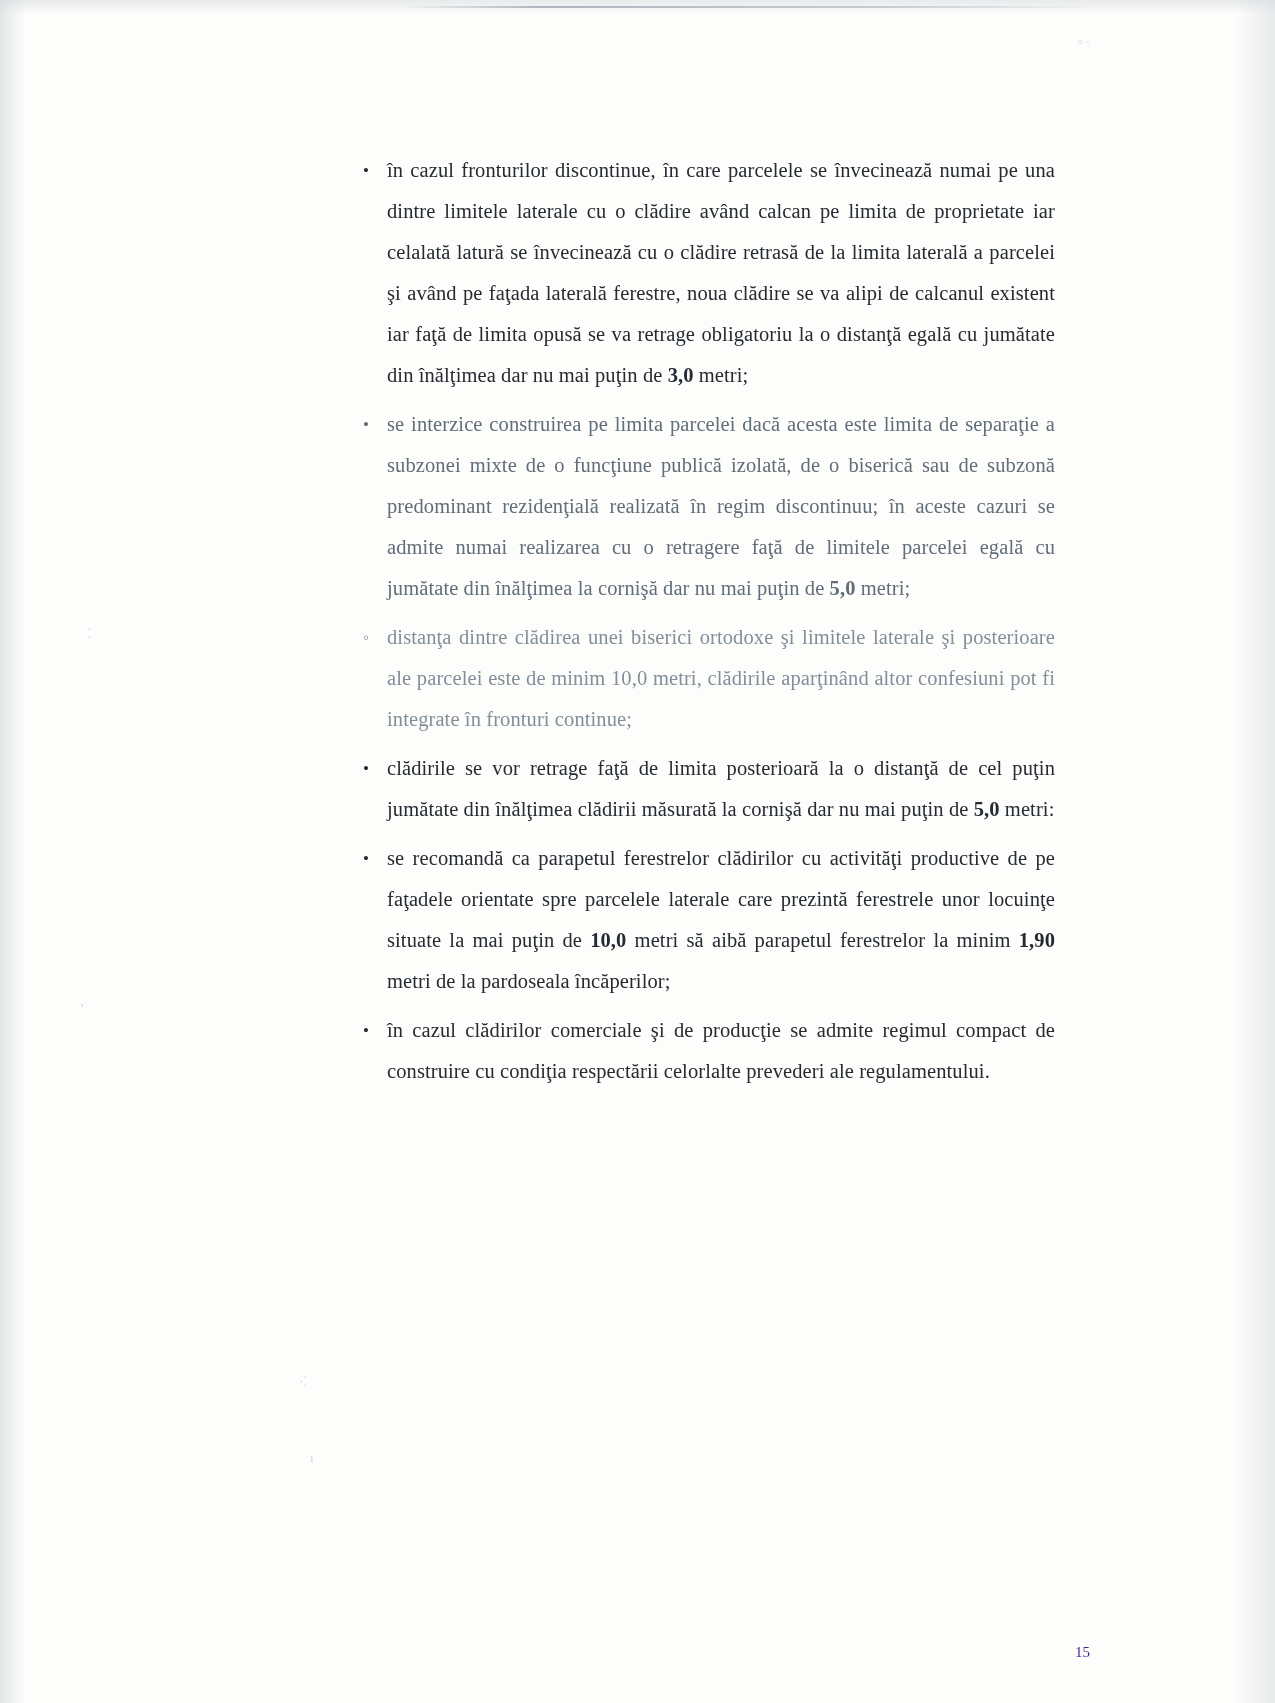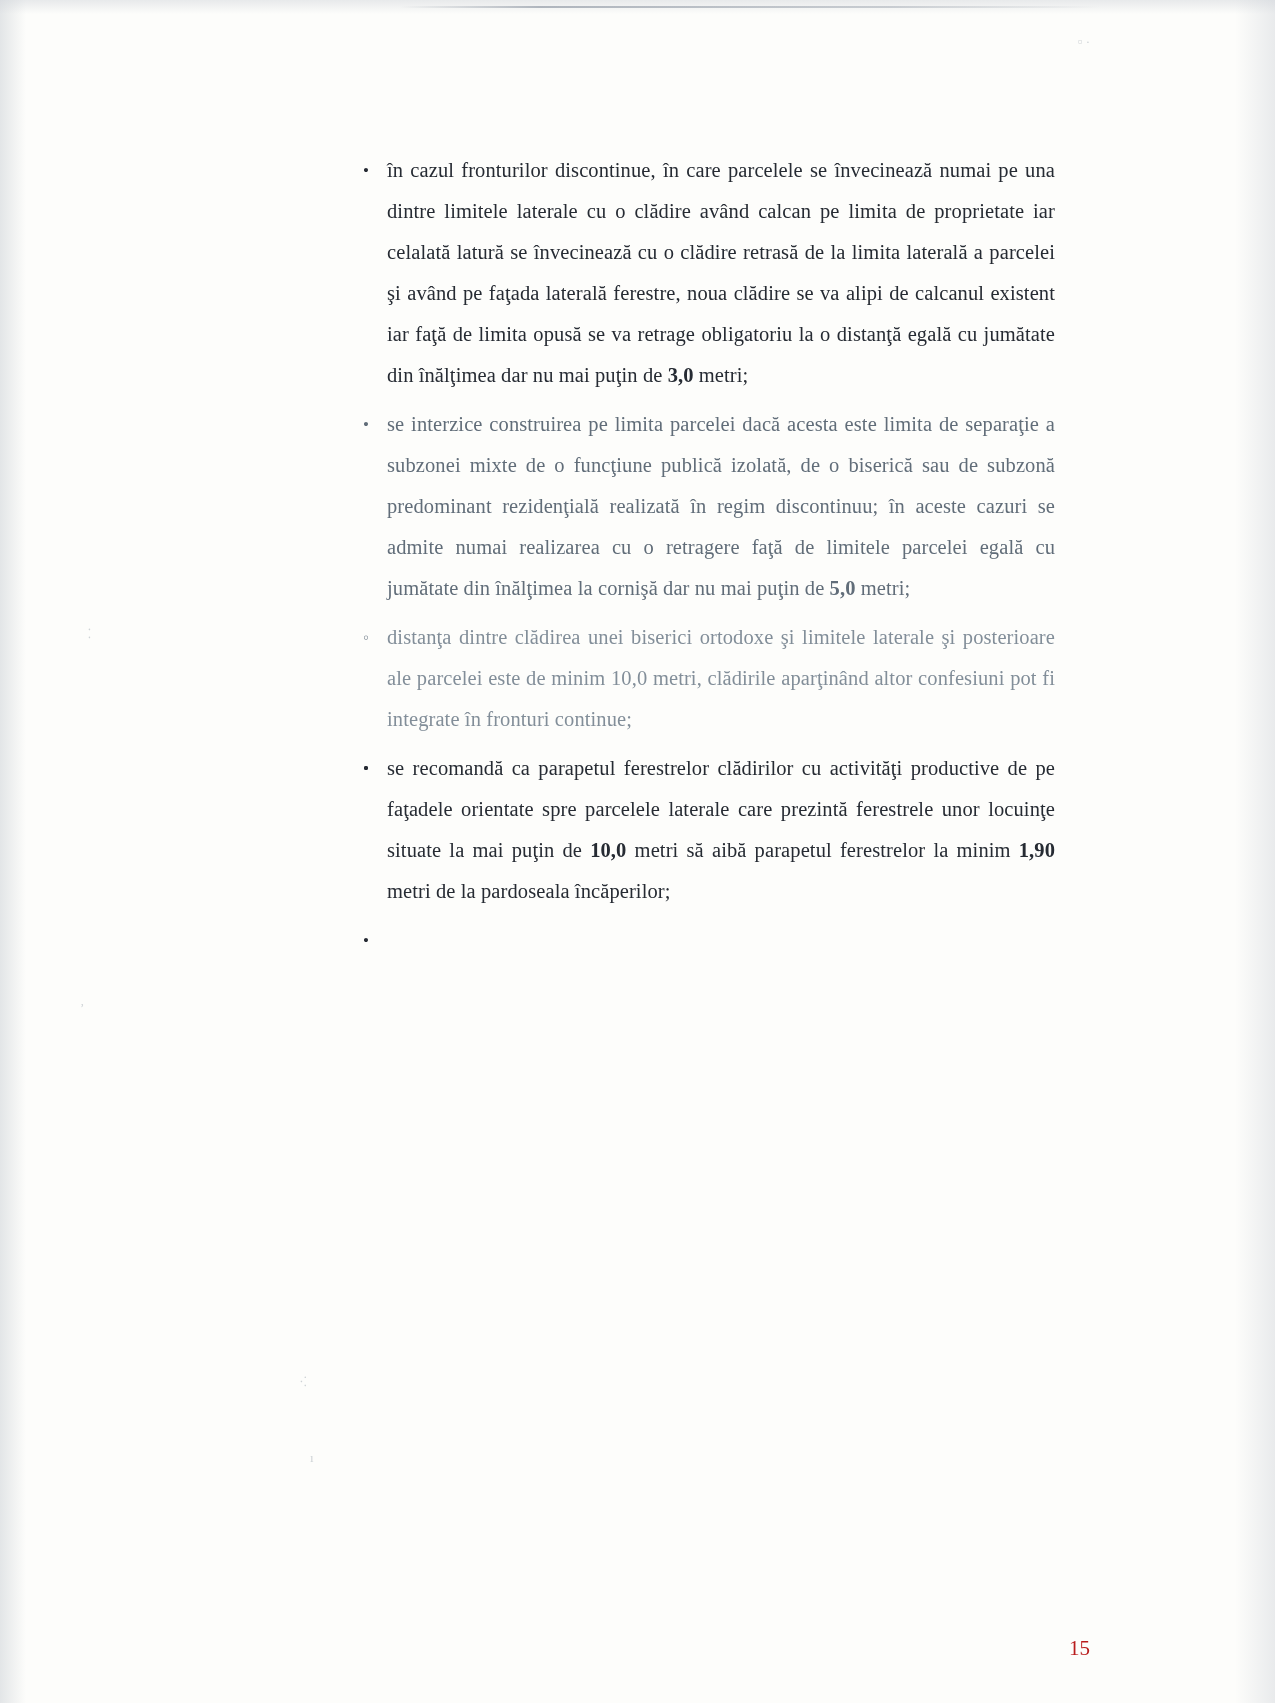--- a/index.html
+++ b/index.html
@@ -60,22 +60,22 @@
     line-height: 41px;
     font-size: 17px;
   }
   li.faded-1 { color: #54616e; opacity: 0.92; }
   li.faded-2 { color: #6d7b88; opacity: 0.85; }
   li .b { font-weight: bold; font-family: Liberation Serif, serif; }
   .pg-num {
     position: absolute;
     right: 185px;
     bottom: 42px;
-    font-size: 21px;
-    color: #b91c1c;
+    font-size: 15px;
+    color: #4c1d95;
     font-family: "Liberation Serif", serif;
   }
   .edge-shade-left {
     position: absolute;
     left: 0; top: 0;
     width: 26px; height: 100%;
     background: linear-gradient(90deg, rgba(205,210,215,0.55), rgba(255,255,255,0));
   }
   .edge-shade-top {
     position: absolute;
@@ -104,20 +104,20 @@
   <div class="scan-blob" style="left:88px; top:624px;">⁚</div>
   <div class="scan-blob" style="left:80px; top:1000px;">ʼ</div>
   <div class="scan-blob" style="left:300px; top:1372px;">⁖</div>
   <div class="scan-blob" style="left:310px; top:1450px;">ı</div>
 
   <div class="content">
     <ul class="bullets" id="bullet-list">
         <li><span class="marker">•</span><span><span>în cazul fronturilor discontinue, în care parcelele se învecinează numai pe una dintre limitele laterale cu o clădire având calcan pe limita de proprietate iar celalată latură se învecinează cu o clădire retrasă de la limita laterală a parcelei şi având pe faţada laterală ferestre, noua clădire se va alipi de calcanul existent iar faţă de limita opusă se va retrage obligatoriu la o distanţă egală cu jumătate din înălţimea dar nu mai puţin de </span><span class="b">3,0</span><span> metri;</span></span></li>
         <li class="faded-1"><span class="marker">•</span><span><span>se interzice construirea pe limita parcelei dacă acesta este limita de separaţie a subzonei mixte de o funcţiune publică izolată, de o biserică sau de subzonă predominant rezidenţială realizată în regim discontinuu; în aceste cazuri se admite numai realizarea cu o retragere faţă de limitele parcelei egală cu jumătate din înălţimea la cornişă dar nu mai puţin de </span><span class="b">5,0</span><span> metri;</span></span></li>
         <li class="faded-2"><span class="marker">◦</span><span><span>distanţa dintre clădirea unei biserici ortodoxe şi limitele laterale şi posterioare ale parcelei este de minim </span><span>10,0</span><span> metri, clădirile aparţinând altor confesiuni pot fi integrate în fronturi continue;</span></span></li>
-        <li><span class="marker">•</span></li>
+        <li><span class="marker">•</span><span><span>clădirile se vor retrage faţă de limita posterioară la o distanţă de cel puţin jumătate din înălţimea clădirii măsurată la cornişă dar nu mai puţin de </span><span class="b">5,0</span><span> metri:</span></span></li>
         <li><span class="marker">•</span><span><span>se recomandă ca parapetul ferestrelor clădirilor cu activităţi productive de pe faţadele orientate spre parcelele laterale care prezintă ferestrele unor locuinţe situate la mai puţin de </span><span class="b">10,0</span><span> metri să aibă parapetul ferestrelor la minim </span><span class="b">1,90</span><span> metri de la pardoseala încăperilor;</span></span></li>
-        <li><span class="marker">•</span></li>
+        <li><span class="marker">•</span><span><span>în cazul clădirilor comerciale şi de producţie se admite regimul compact de construire cu condiţia respectării celorlalte prevederi ale regulamentului.</span></span></li>
       </ul>
   </div>
 
   <div class="pg-num">15</div>
 </div>
 
 </body></html>

